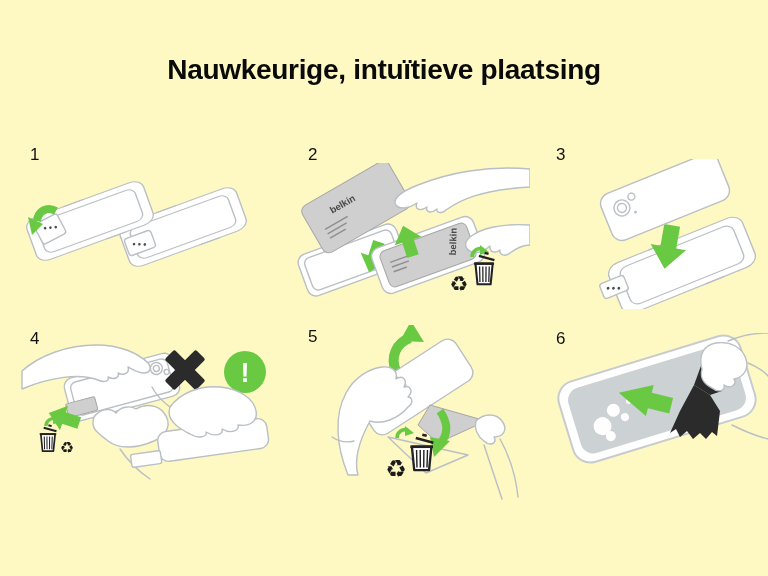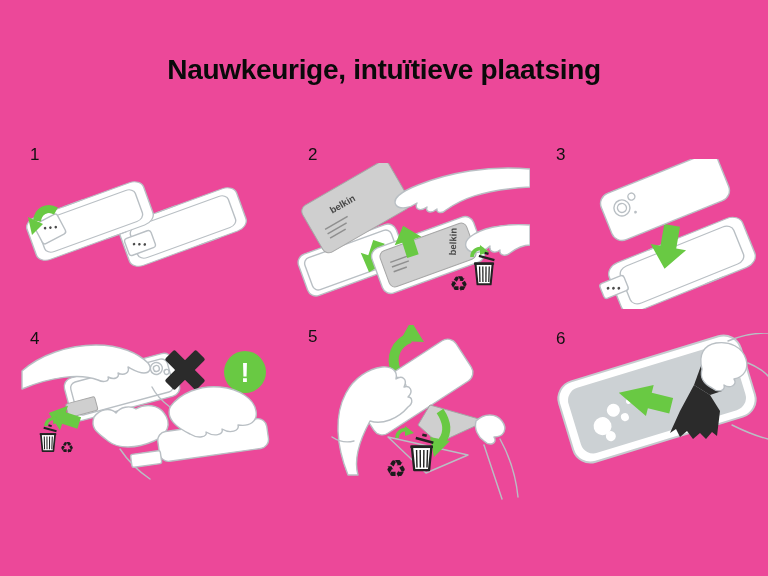--- a/index.html
+++ b/index.html
@@ -1,17 +1,17 @@
 <!DOCTYPE html>
 <html><head>
 <meta charset="utf-8">
 <style>
   html,body { margin:0; padding:0; background:#ffffff; }
   .canvas {
-    position:relative; width:768px; height:576px; background:#ec4899;
+    position:relative; width:768px; height:576px; background:#fef9c3;
     overflow:hidden; font-family:"Liberation Sans", sans-serif;
   }
   .title {
     position:absolute; left:0; top:54px; width:768px; text-align:center;
     font-size:28px; font-weight:bold; color:#0a0a0a; letter-spacing:-0.3px;
   }
   .step { position:absolute; }
   .num { position:absolute; font-size:17px; color:#111111; }
   .step svg { position:absolute; display:block; }
   

